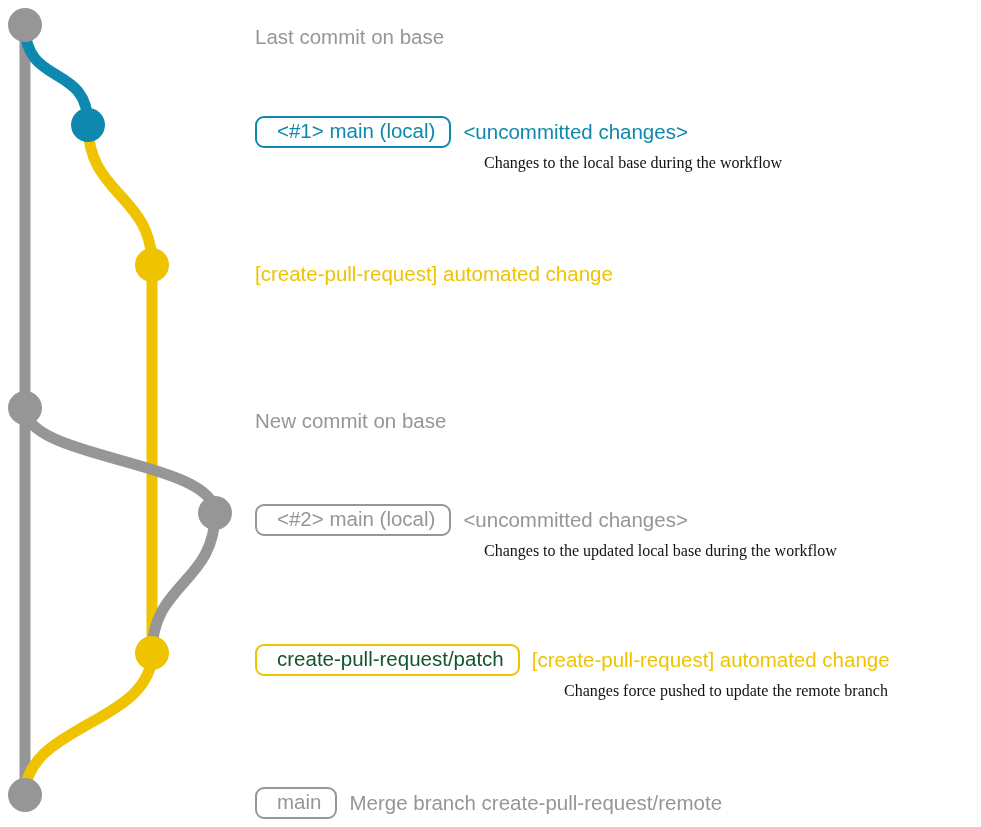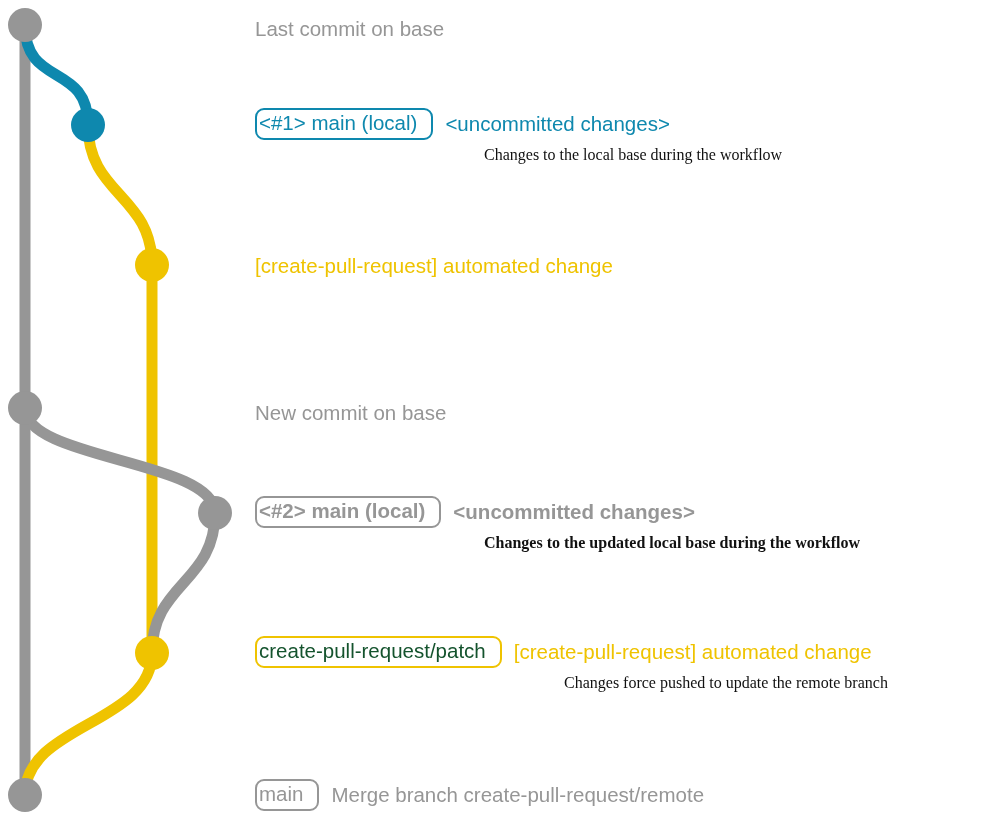--- a/index.html
+++ b/index.html
@@ -21,21 +21,21 @@
     position: absolute;
     left: 0;
     top: 0;
     width: 981px;
     height: 827px;
   }
 
   .rows {
     position: absolute;
     left: 0;
-    top: 0;
+    top: 8px;
     width: 981px;
     height: 581px;
   }
 
   .row {
     position: absolute;
     left: 255px;
     white-space: nowrap;
   }
 
@@ -45,21 +45,21 @@
     gap: 12px;
     height: 30px;
   }
 
   .pill {
     display: inline-flex;
     align-items: center;
     justify-content: center;
     border: 2px solid #969696;
     border-radius: 9px;
-    padding: 3px 14px 5px 2px;
+    padding: 3px 14px 5px 20px;
     font-size: 20.5px;
     line-height: 1;
     color: #969696;
     background: #ffffff;
     font-family: "Liberation Sans", sans-serif;
   }
 
   .subject {
     font-size: 20.5px;
     line-height: 1;
@@ -88,21 +88,21 @@
     color: #969696;
     line-height: 1;
     font-family: "Liberation Sans", sans-serif;
   }
 
   
   #row-base-last   { top: 14px; }
   #row-local-1     { top: 109px; }
   #row-automated-1 { top: 251px; }
   #row-base-new    { top: 398px; }
-  #row-local-2     { top: 497px; font-weight: bold; }
+  #row-local-2     { top: 497px; }
   #row-automated-2 { top: 637px; }
   #row-merge       { top: 780px; }
 
   
   .desc.indent-a { margin-left: 229px; }
   .desc.indent-b { margin-left: 14px; }
   .desc.indent-c { margin-left: 229px; }
   .desc.indent-d { margin-left: 309px; }
 </style>
 </head>

